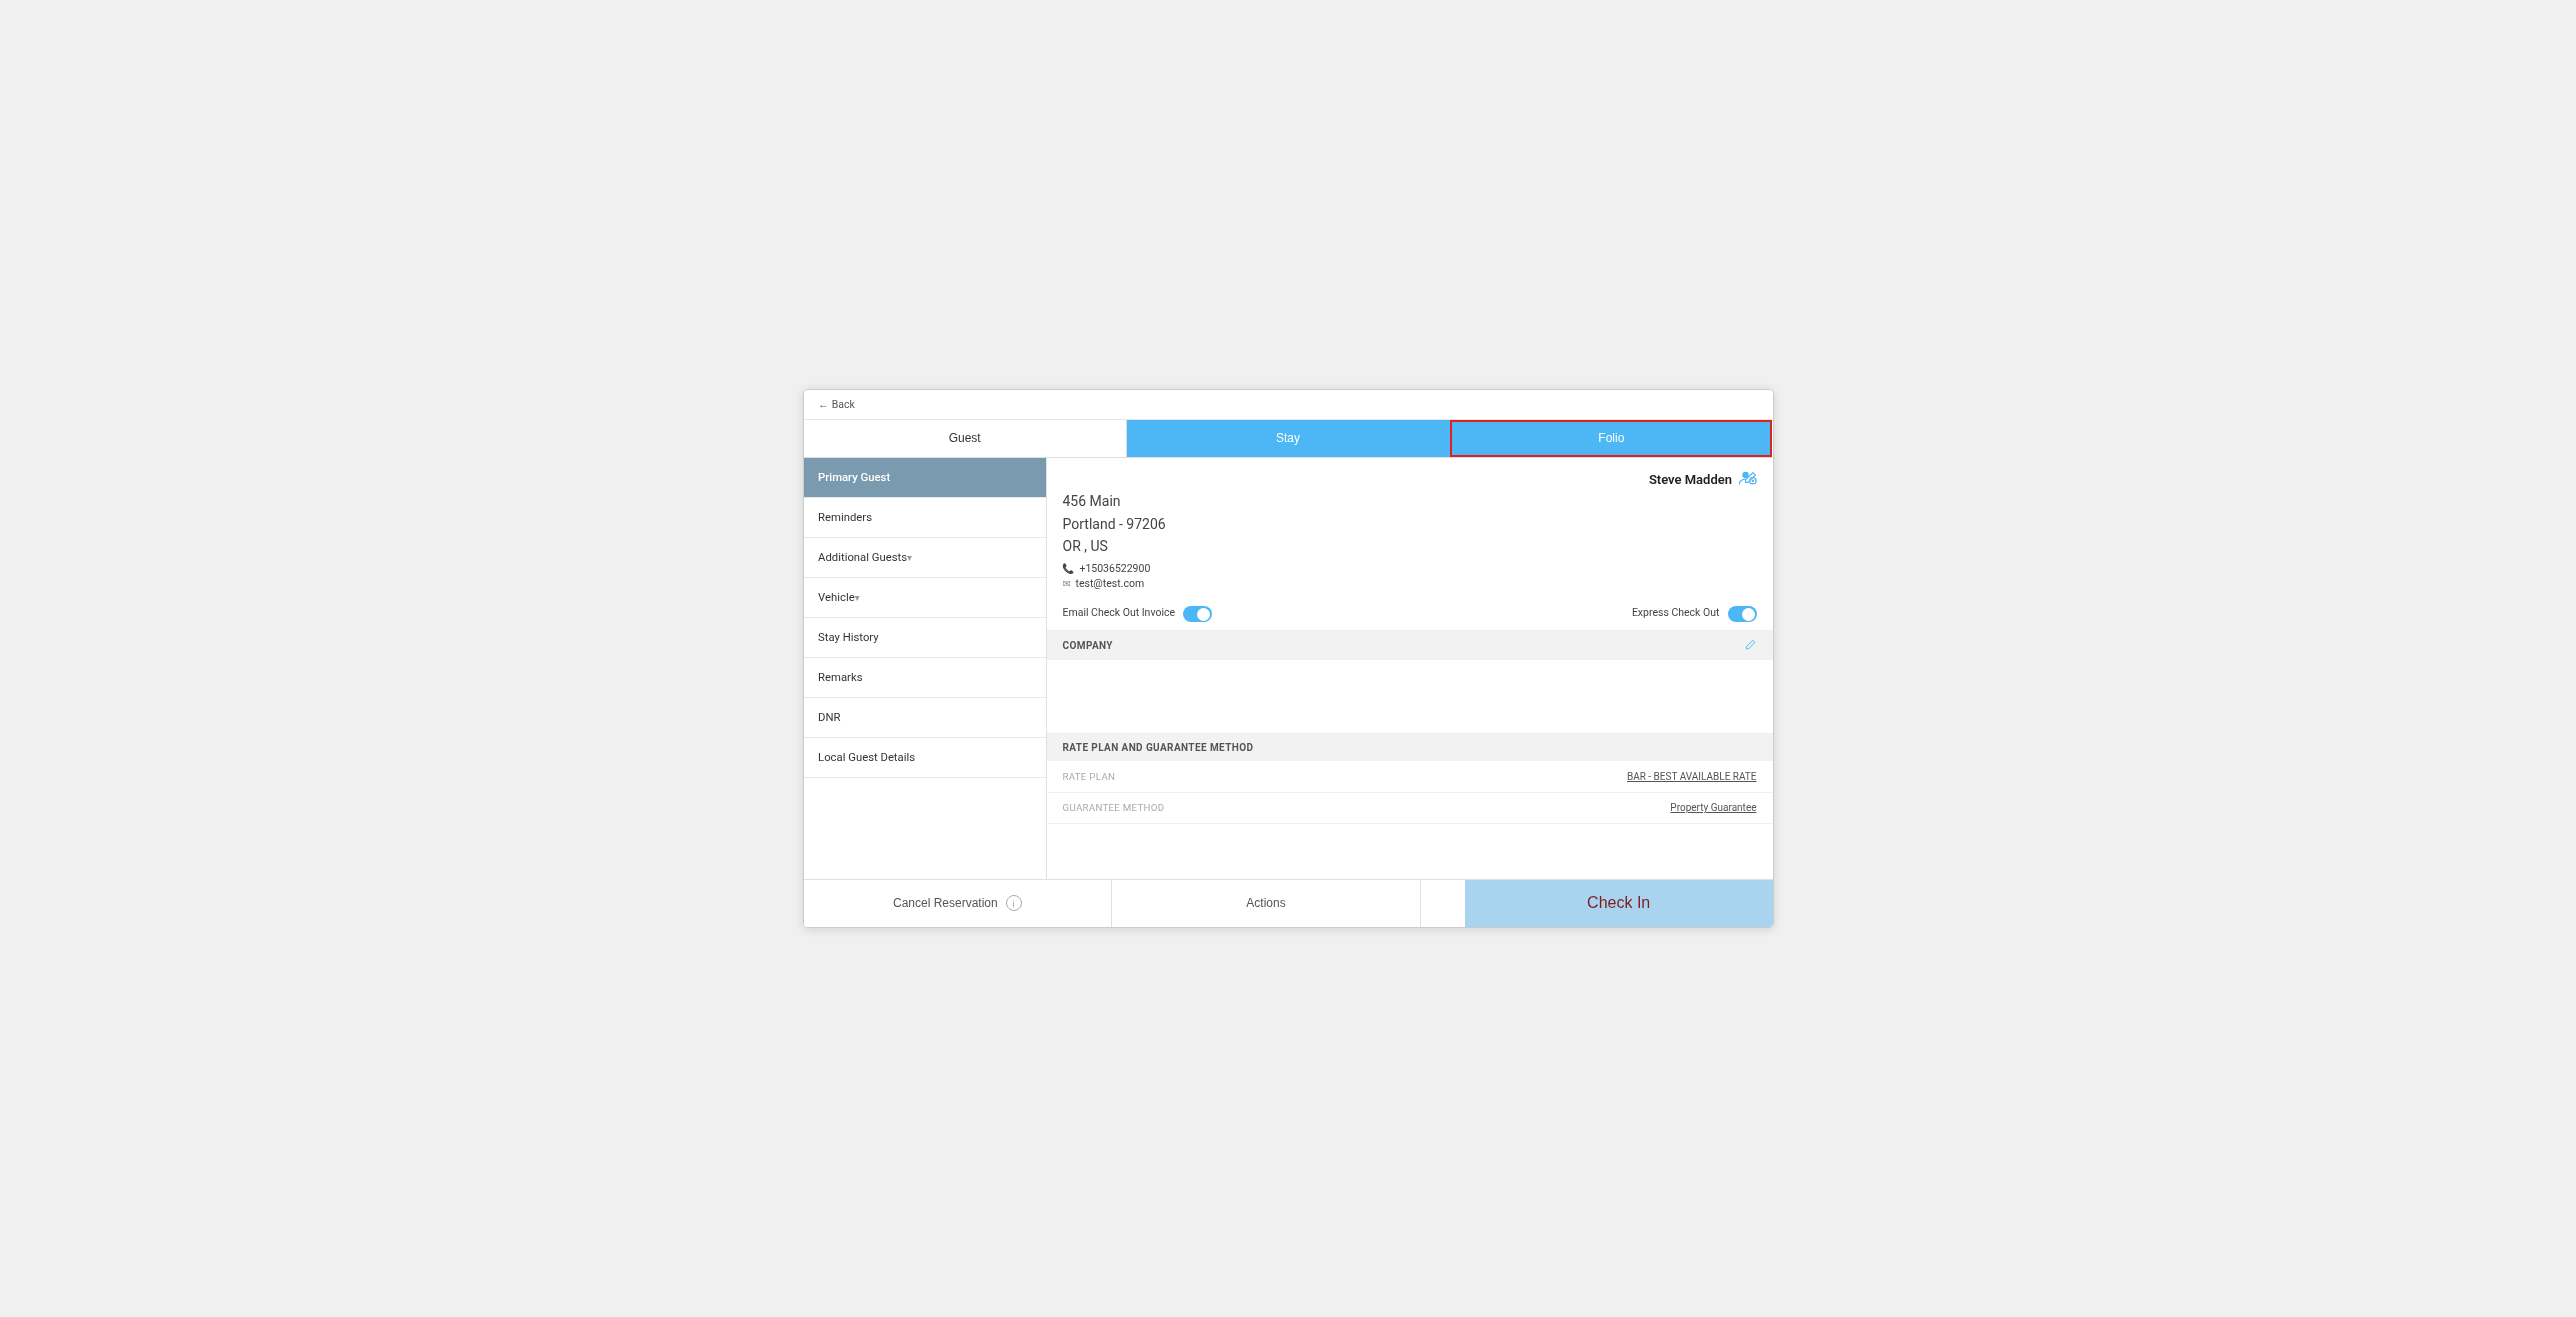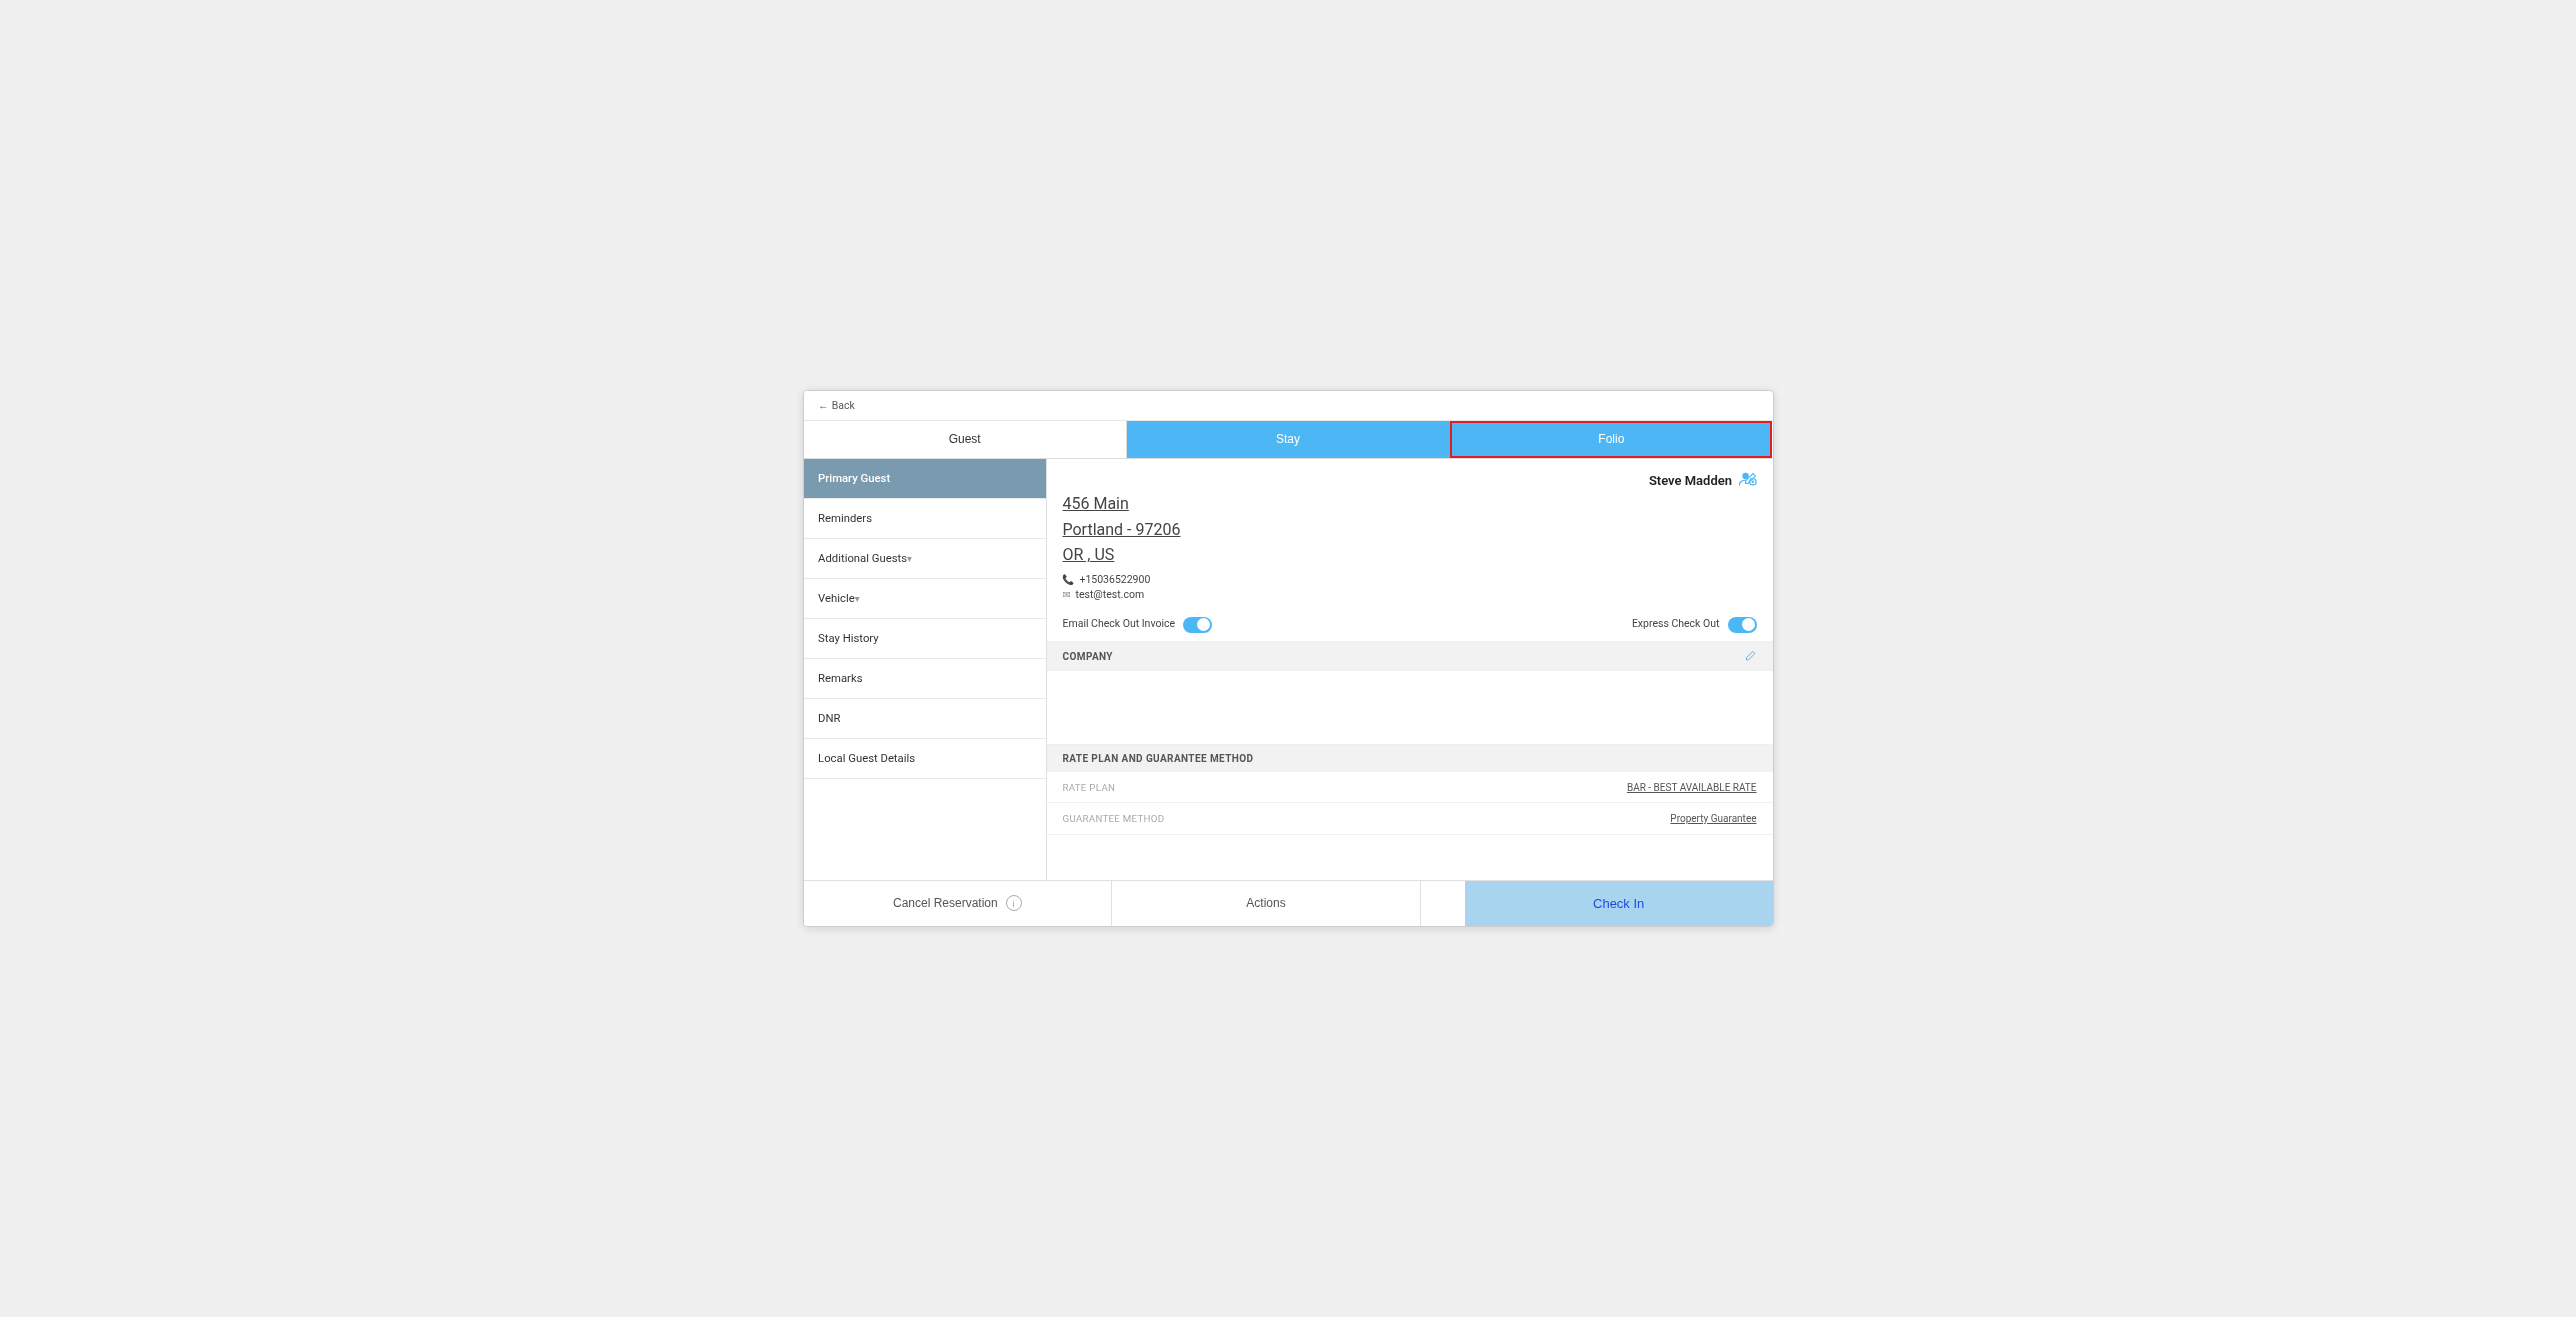--- a/index.html
+++ b/index.html
@@ -130,24 +130,23 @@
     }
     .edit-icon-top {
       position: absolute;
       top: 13px;
       right: 16px;
       color: #4db6f5;
       font-size: 11.3px;
       cursor: pointer;
     }
     .address-text {
-      font-size: 16px;
+      font-size: 14px;
       color: #444;
       line-height: 1.6;
-      text-decoration: underline;
     }
     .contact-row {
       display: flex;
       align-items: center;
       gap: 4.9px;
       font-size: 10.5px;
       color: #444;
       margin-top: 1.6px;
     }
     .contact-icon { color: #888; font-size: 9.7px; }
@@ -237,22 +236,22 @@
       cursor: pointer;
       border: none;
       outline: none;
       background: #fff;
       color: #555;
       border-right: 0.8px solid #e0e0e0;
     }
     .footer-btn:last-child { border-right: none; }
     .footer-btn-checkin {
       background: #a8d4f0;
-      color: #1d4ed8;
-      font-size: 13px;
+      color: #7f1d1d;
+      font-size: 16px;
       margin-left: 44px;
     }
     .footer-btn-cancel {
       display: flex;
       align-items: center;
       justify-content: center;
       gap: 8px;
     }
     .info-circle {
       display: inline-flex;

